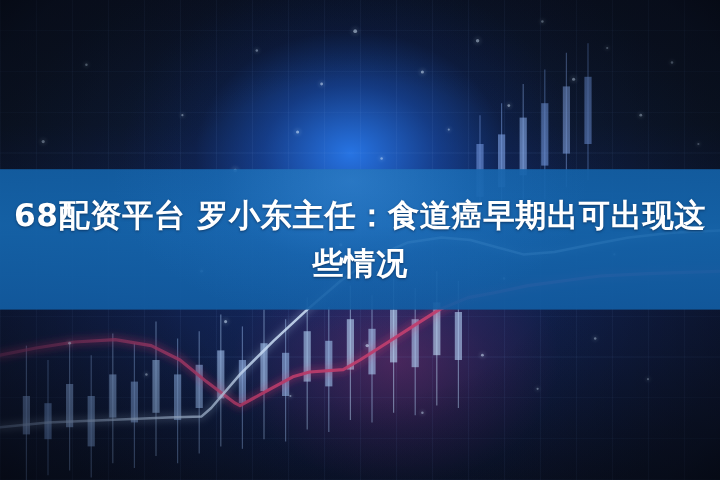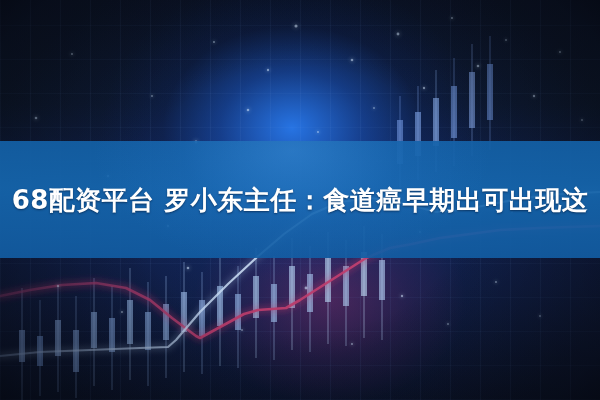--- a/index.html
+++ b/index.html
@@ -276,15 +276,16 @@
       </g>
   </svg>
 
   <div class="bg-vignette"></div>
 
   <div class="title-band"></div>
   <div class="title-band-glow"></div>
 
   <div class="title-wrap">
     <div class="title-line">68配资平台 罗小东主任：食道癌早期出可出现这</div>
+    <div class="title-line">些情况</div>
   </div>
 
 </div>
 
 </body></html>

